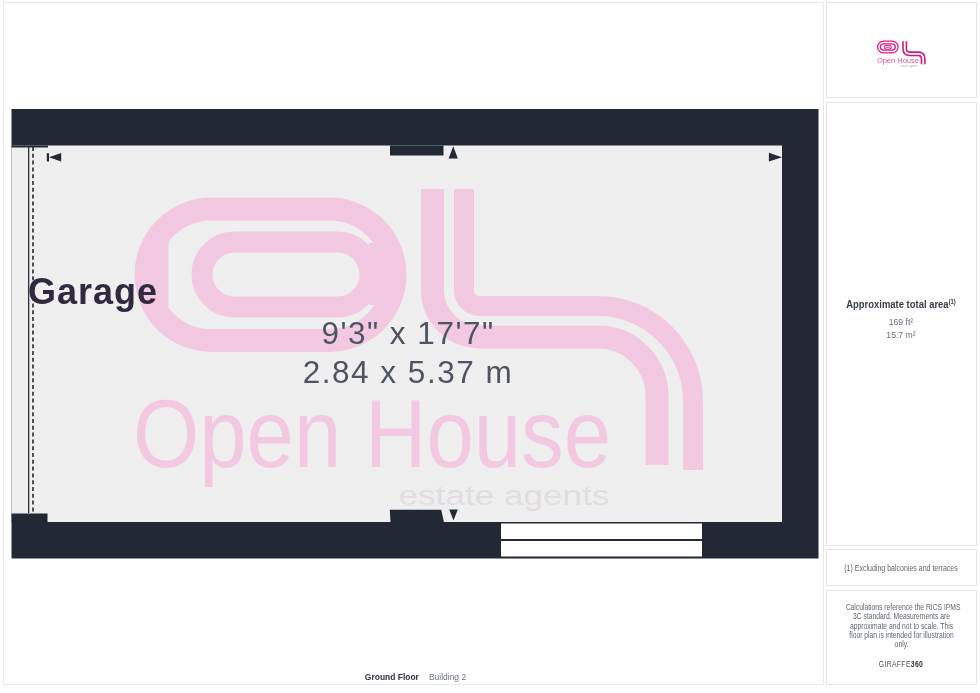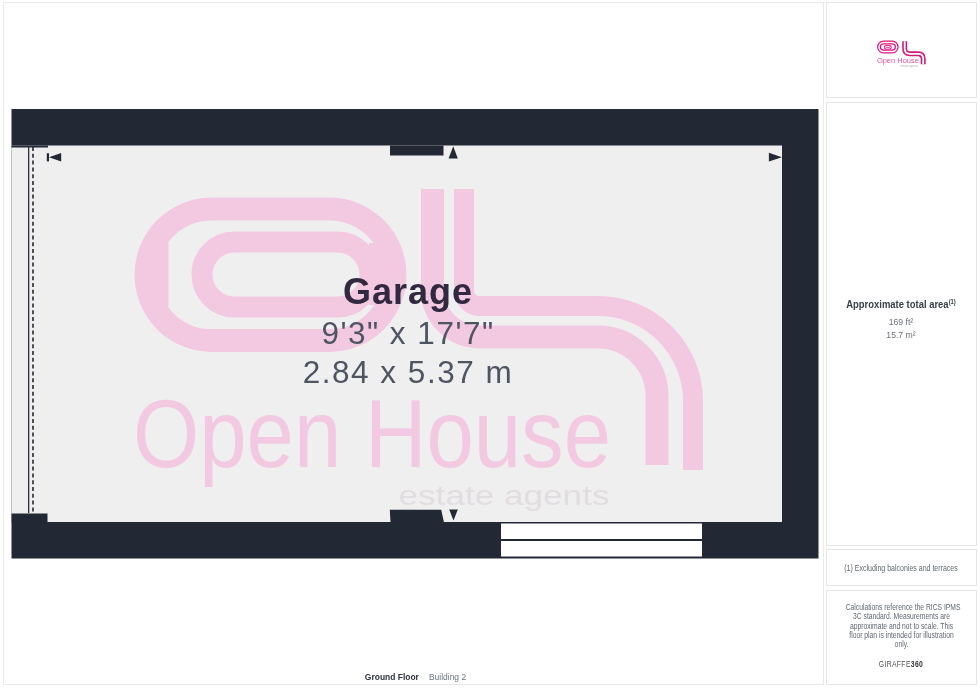--- a/index.html
+++ b/index.html
@@ -55,21 +55,21 @@
     <rect x="879" y="42.6" width="17.7" height="8.9" rx="4.45" stroke="#ffffff" stroke-width="1.5"></rect>
     <rect x="885.2" y="46.4" width="5.2" height="1.8" rx="0.9" stroke="#e01583" stroke-width="2.8"></rect>
     <rect x="885.2" y="46.4" width="5.2" height="1.8" rx="0.9" stroke="#ffffff" stroke-width="1"></rect>
     <path d="M 904.7 41.2 V 48.8 Q 904.7 53.8 909.7 53.8 H 918.3 Q 923.2 53.8 923.2 58.8 V 64.3" stroke="#cf1a7c" stroke-width="5"></path>
     <path d="M 904.7 41.2 V 48.8 Q 904.7 53.8 909.7 53.8 H 918.3 Q 923.2 53.8 923.2 58.8 V 64.3" stroke="#ffffff" stroke-width="1.8"></path>
   </g>
   <text x="897.9" y="63.2" font-size="8" fill="#dc55a2" text-anchor="middle" textLength="42" lengthAdjust="spacingAndGlyphs">Open House</text>
   <text x="909.1" y="67.3" font-size="3.8" fill="#b3aeb4" text-anchor="middle" textLength="17.5" lengthAdjust="spacingAndGlyphs">estate agents</text>
 </svg>
 
-<div class="abs" style="left:28px;top:273.5px;width:760px;text-align:center;color:#31293f;font-weight:bold;font-size:36px;line-height:35px;letter-spacing:1px;">Garage</div>
+<div class="abs" style="left:28px;top:273.5px;width:760px;color:#31293f;font-weight:bold;font-size:36px;line-height:35px;letter-spacing:1px;">Garage</div>
 <div class="abs" style="left:28px;top:314px;width:760px;text-align:center;color:#4e5462;font-size:31.5px;line-height:39px;letter-spacing:1.5px;">9'3" x 17'7"<br>2.84 x 5.37 m</div>
 
 <div class="abs" style="left:827px;top:296.2px;width:148px;text-align:center;color:#394049;font-weight:bold;font-size:10.5px;line-height:12px;transform:scaleX(0.9);">Approximate total area<span style="font-size:6.5px;vertical-align:4px;">(1)</span></div>
 <div class="abs" style="left:827px;top:315.5px;width:148px;text-align:center;color:#6a707a;font-size:9px;line-height:13.8px;transform:scaleX(0.96);">169 ft²<br>15.7 m²</div>
 <div class="abs" style="left:827px;top:563px;width:148px;text-align:center;color:#5f6670;font-size:9px;line-height:10px;white-space:nowrap;transform:scaleX(0.78);">(1) Excluding balconies and terraces</div>
 <div class="abs" style="left:827px;top:603px;width:149px;text-align:center;color:#5f6670;font-size:9px;line-height:9.3px;white-space:nowrap;transform:scaleX(0.75);">Calculations reference the RICS IPMS<br>3C standard. Measurements are<br>approximate and not to scale. This<br>floor plan is intended for illustration<br>only.</div>
 <div class="abs" style="left:827px;top:659px;width:148px;text-align:center;color:#4a4f58;font-size:9.2px;line-height:10px;letter-spacing:0.5px;white-space:nowrap;transform:scaleX(0.74);">GIRAFFE<b style="color:#2f333c;">360</b></div>
 
 <div class="abs" style="left:3px;top:672px;width:825px;text-align:center;font-size:9.2px;line-height:10px;color:#6b7280;white-space:nowrap;transform:scaleX(0.92);"><b style="color:#2f3440;">Ground Floor</b><span style="margin-left:11px;">Building 2</span></div>
 

